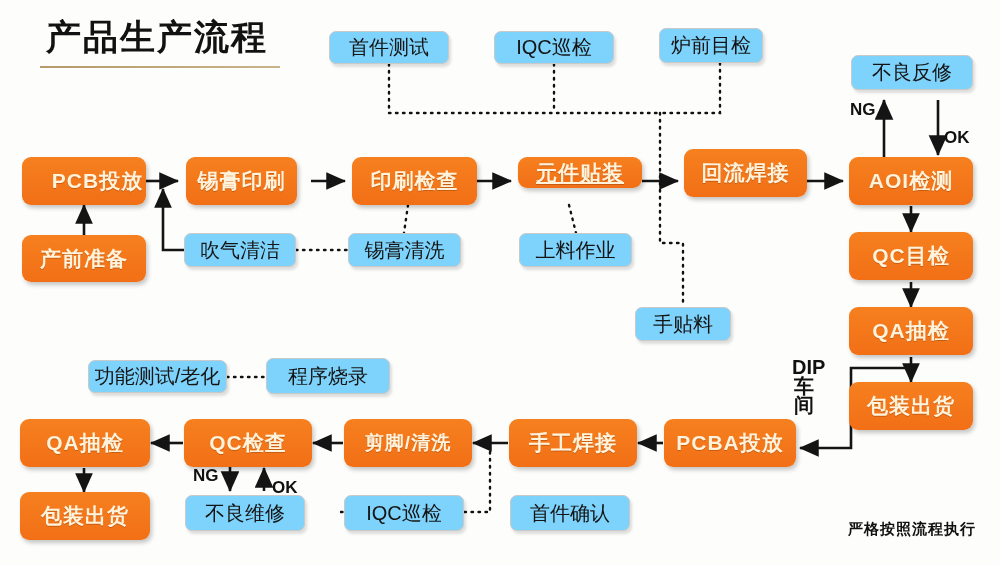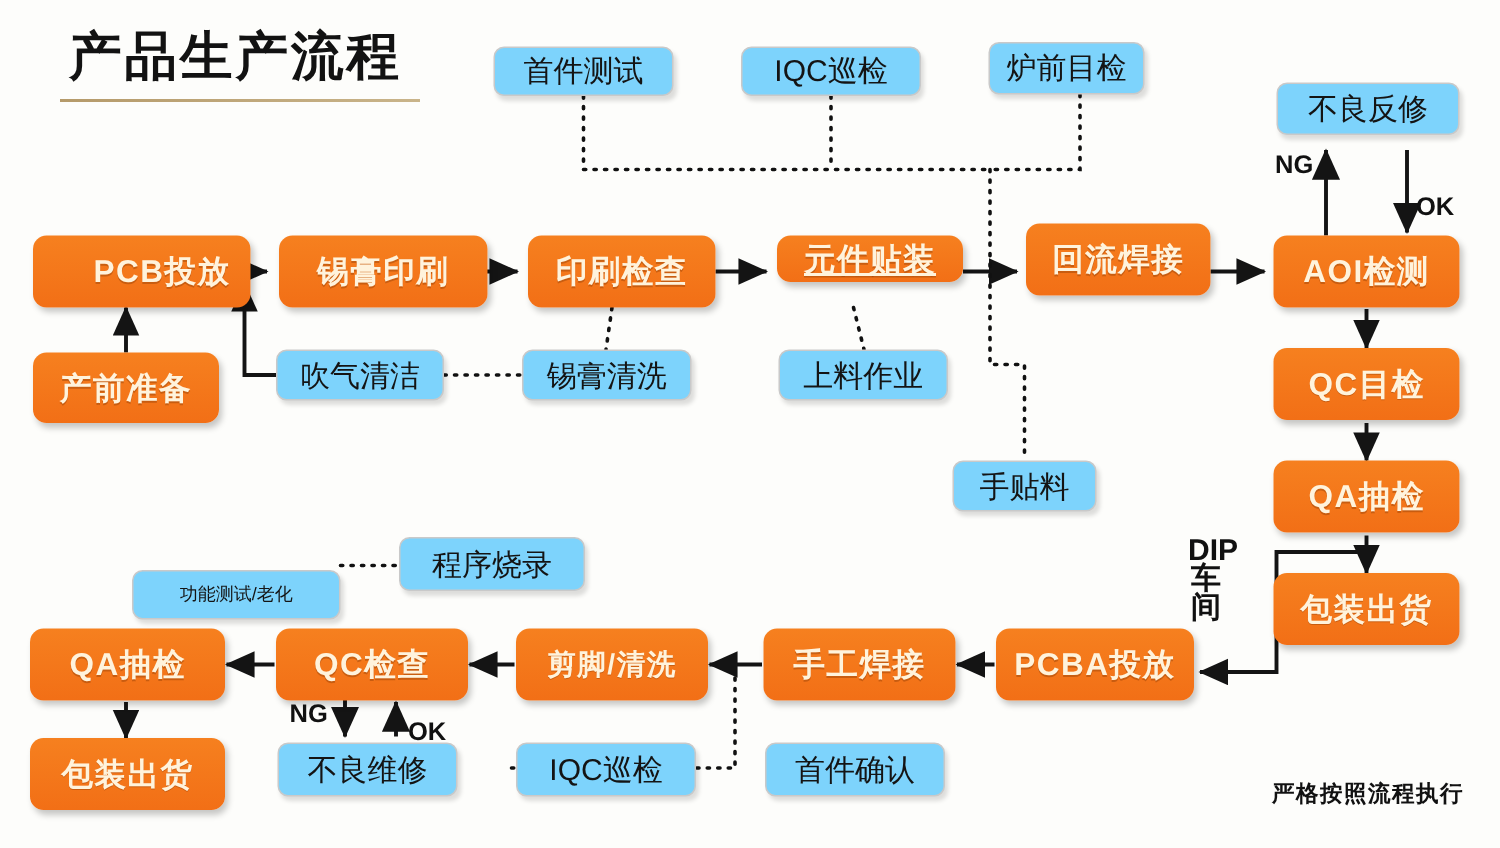--- a/index.html
+++ b/index.html
@@ -47,21 +47,21 @@
     background:#7dd3fc;
     border:1.6px solid #c9c9c9;
     border-radius:7px;
     box-shadow:2px 3px 3px rgba(0,0,0,.13);
     display:flex;align-items:center;justify-content:center;
     color:#141414;
     font-size:20px;
     white-space:nowrap;
     box-sizing:border-box;
   }
-  .wbox.sm{font-size:12px;margin-top:20px;}
+  .wbox.sm{font-size:20px;}
 
   
   .lbl{
     position:absolute;
     font-size:17px;font-weight:bold;color:#111;
     white-space:nowrap;
   }
   .lbl.dip{font-size:20px;line-height:19px;white-space:normal;width:24px;text-align:center;}
   #footnote{
     position:absolute;right:24px;bottom:26px;
@@ -136,24 +136,24 @@
     <path class="solid" d="M230,466 L230,491" marker-end="url(#ahs)"></path>
     <path class="solid" d="M264,491 L264,468" marker-end="url(#ahs)"></path>
 
     <path class="dotted" d="M490,452 L490,512 L446,512"></path>
 
     <path class="dotted" d="M341,512 L385,512"></path>
 
     <path class="dotted" d="M227,377 L266,377"></path>
   </svg>
 
-  <div class="obox" style="left:22px;top:157px;width:145px;height:48px;padding-left:27px;">
+  <div class="obox" style="left:22px;top:157px;width:124px;height:48px;padding-left:27px;">
     <span>PCB投放</span>
   </div>
-  <div class="obox" style="left:186px;top:157px;width:139px;height:48px;">
+  <div class="obox" style="left:186px;top:157px;width:111px;height:48px;">
     <span>锡膏印刷</span>
   </div>
   <div class="obox" style="left:352px;top:157px;width:125px;height:48px;">
     <span>印刷检查</span>
   </div>
   <div class="obox" style="left:518px;top:157px;width:124px;height:31px;text-decoration:underline;">
     <span>元件贴装</span>
   </div>
   <div class="obox" style="left:684px;top:149px;width:123px;height:48px;">
     <span>回流焊接</span>

